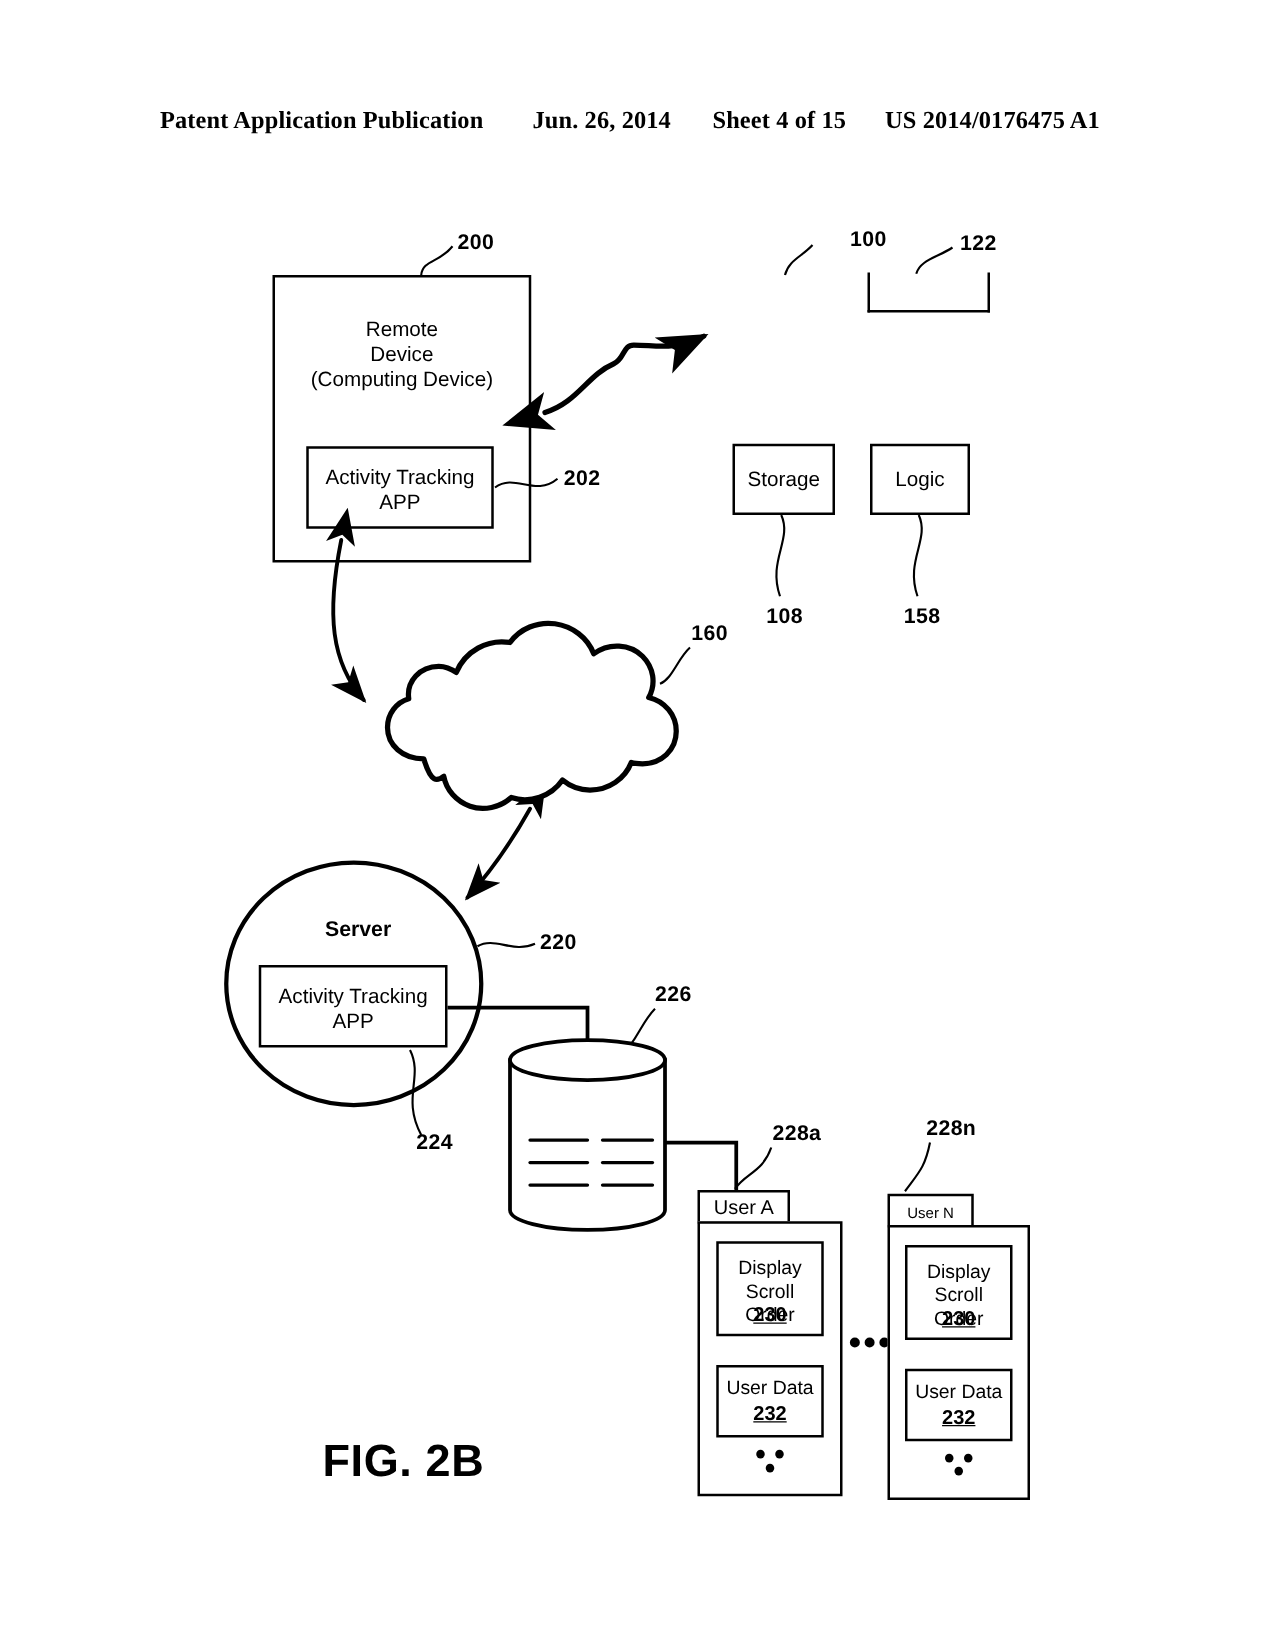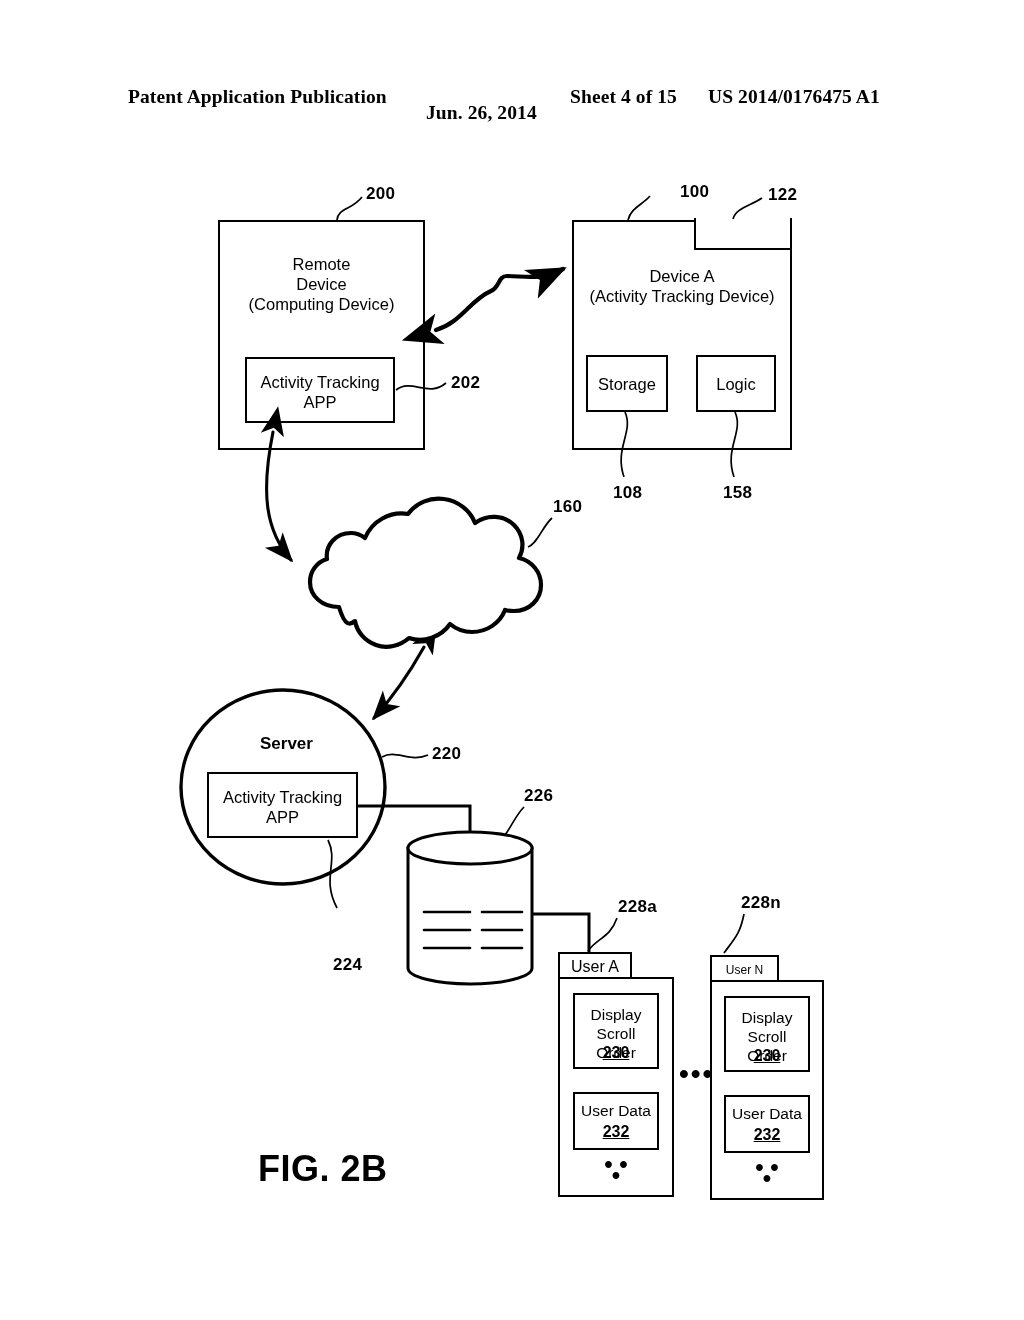--- a/index.html
+++ b/index.html
@@ -30,21 +30,21 @@
     left: 0;
     width: 1024px;
     height: 30px;
     font-family: "Liberation Serif", serif;
     font-weight: bold;
     font-size: 19.5px;
     letter-spacing: 0.1px;
     white-space: nowrap;
   }
   .hdr-pub   { position: absolute; left: 128px;  top: 0; }
-  .hdr-date  { position: absolute; left: 426px;  top: 0; margin-top: 16px; }
+  .hdr-date  { position: absolute; left: 426px;  top: 0; }
   .hdr-sheet { position: absolute; left: 570px;  top: 0; }
   .hdr-num   { position: absolute; left: 708px;  top: 0; }
 
   
   .box {
     position: absolute;
     border: 2.5px solid #000;
     background: #fff;
     box-sizing: border-box;
   }
@@ -134,24 +134,20 @@
 Device
 (Computing Device)</div>
   </div>
   <div class="box" style="left:245px; top:357px; width:150px; height:66px;">
     <div class="boxlabel" style="top:13px;">Activity Tracking
 APP</div>
   </div>
   <div class="ref" style="left:366px; top:184px;">200</div>
   <div class="ref" style="left:451px; top:373px;">202</div>
 
-  <div class="box" style="left:572px; top:220px; width:220px; height:230px;">
-    <div class="boxlabel" style="top:44px;">Device A
-(Activity Tracking Device)</div>
-  </div>
 
   <div style="position:absolute; left:694px; top:218px; width:98px; height:32px;
               background:#fff; border-left:2.5px solid #000; border-bottom:2.5px solid #000;
               border-right:2.5px solid #000; box-sizing:border-box;"></div>
   <div class="box" style="left:586px; top:355px; width:82px; height:57px;">
     <div class="boxlabel" style="top:17px;">Storage</div>
   </div>
   <div class="box" style="left:696px; top:355px; width:80px; height:57px;">
     <div class="boxlabel" style="top:17px;">Logic</div>
   </div>
@@ -162,21 +158,21 @@
 
   <div class="bold-lbl" style="left:392px; top:566px; font-size:18px;">Internet</div>
   <div class="ref" style="left:553px; top:497px;">160</div>
 
   <div class="bold-lbl" style="left:260px; top:734px; font-size:17px;">Server</div>
   <div class="box" style="left:207px; top:772px; width:151px; height:66px;">
     <div class="boxlabel" style="top:13px;">Activity Tracking
 APP</div>
   </div>
   <div class="ref" style="left:432px; top:744px;">220</div>
-  <div class="ref" style="left:333px; top:955px;">224</div>
+  <div class="ref" style="left:333px; top:904px;">224</div>
 
   <div class="cyl-text" style="left:408px; width:124px; top:839px;">Storage</div>
   <div class="cyl-text" style="left:406px; width:124px; top:875px;">User Profiles</div>
   <div class="ref" style="left:524px; top:786px;">226</div>
 
   <div>
     <div class="box" style="left:558px; top:952px; width:74px; height:27px; border-width:2.5px;">
       <div class="boxlabel" style="top:3px; font-size:16px;">User A</div>
     </div>
     <div class="box" style="left:558px; top:977px; width:116px; height:220px;"></div>

